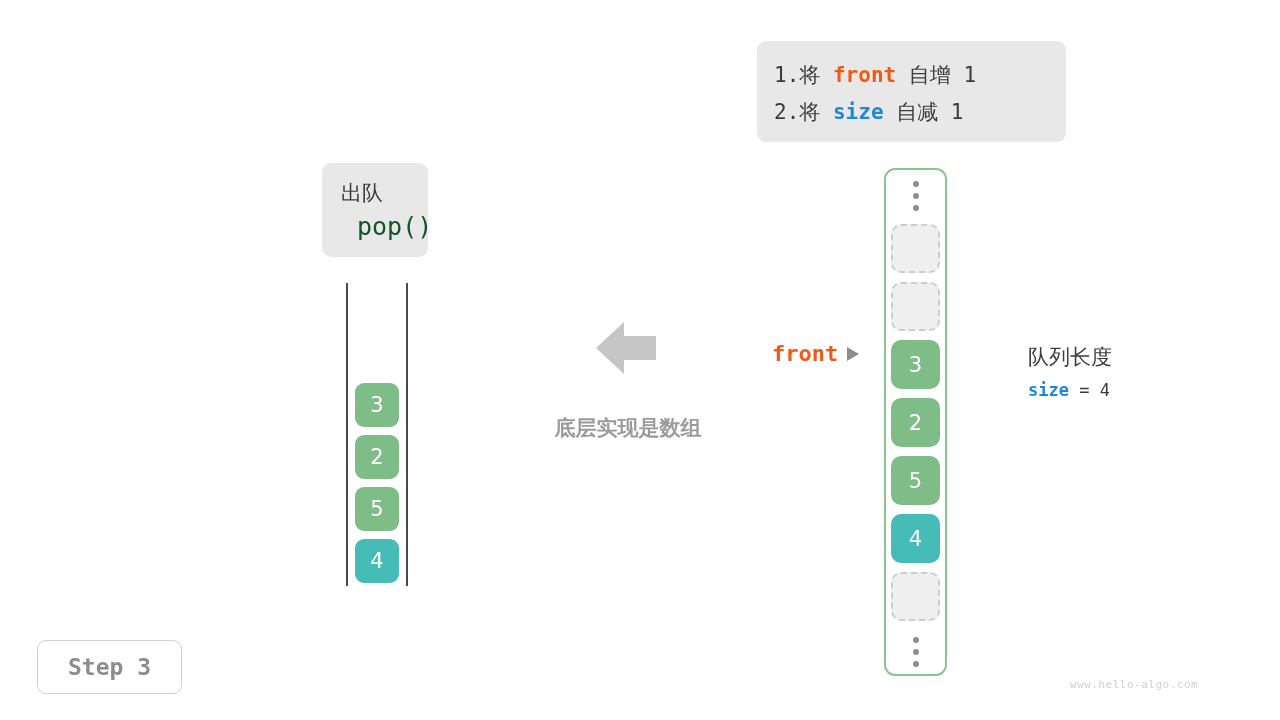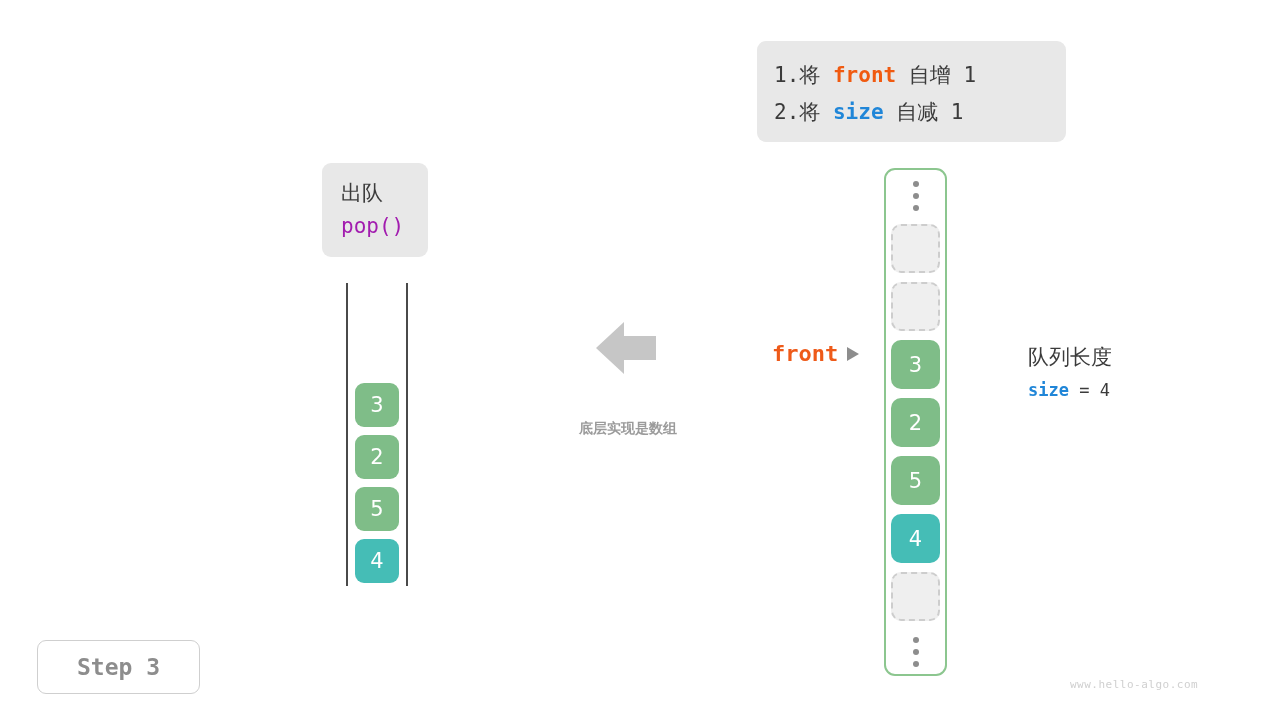--- a/index.html
+++ b/index.html
@@ -53,24 +53,25 @@
     padding: 14px 0 13px 19px;
   }
   .pop-line-cn {
     font-size: 21px;
     line-height: 33px;
     color: #3b3b3b;
     white-space: pre;
   }
   .pop-line-code {
     font-family: "DejaVu Sans Mono", monospace;
-    font-size: 21px;
+    font-size: 25px;
     line-height: 33px;
-    color: #a21caf;
-    white-space: pre;
+    color: #14532d;
+    white-space: pre;
+    margin-left: 16px;
   }
 
   
   #left-queue { left: 340px; top: 283px; width: 72px; height: 303px; }
   #left-queue .rail {
     position: absolute;
     top: 0; bottom: 0;
     width: 2px;
     background: #4a4a4a;
   }
@@ -102,21 +103,21 @@
   #flow-arrow { left: 596px; top: 322px; width: 60px; height: 52px; }
 
   
   #center-caption {
     left: 528px;
     top: 413px;
     width: 200px;
     text-align: center;
   }
   #center-caption div {
-    font-size: 14px;
+    font-size: 21px;
     font-weight: bold;
     line-height: 31px;
     color: #9b9b9b;
     white-space: pre;
   }
 
   
   #front-pointer {
     left: 772px;
     top: 341px;
@@ -202,21 +203,21 @@
     line-height: 34px;
     color: #3b3b3b;
     white-space: pre;
   }
   #size-annotation .kw-size { color: #2086d8; font-weight: bold; }
 
   
   #step-badge {
     left: 37px;
     top: 640px;
-    width: 163px;
+    width: 145px;
     height: 54px;
     border: 1px solid #cfcfcf;
     border-radius: 9px;
     box-sizing: border-box;
     display: flex;
     align-items: center;
     justify-content: center;
     background: #ffffff;
   }
   #step-badge span {

